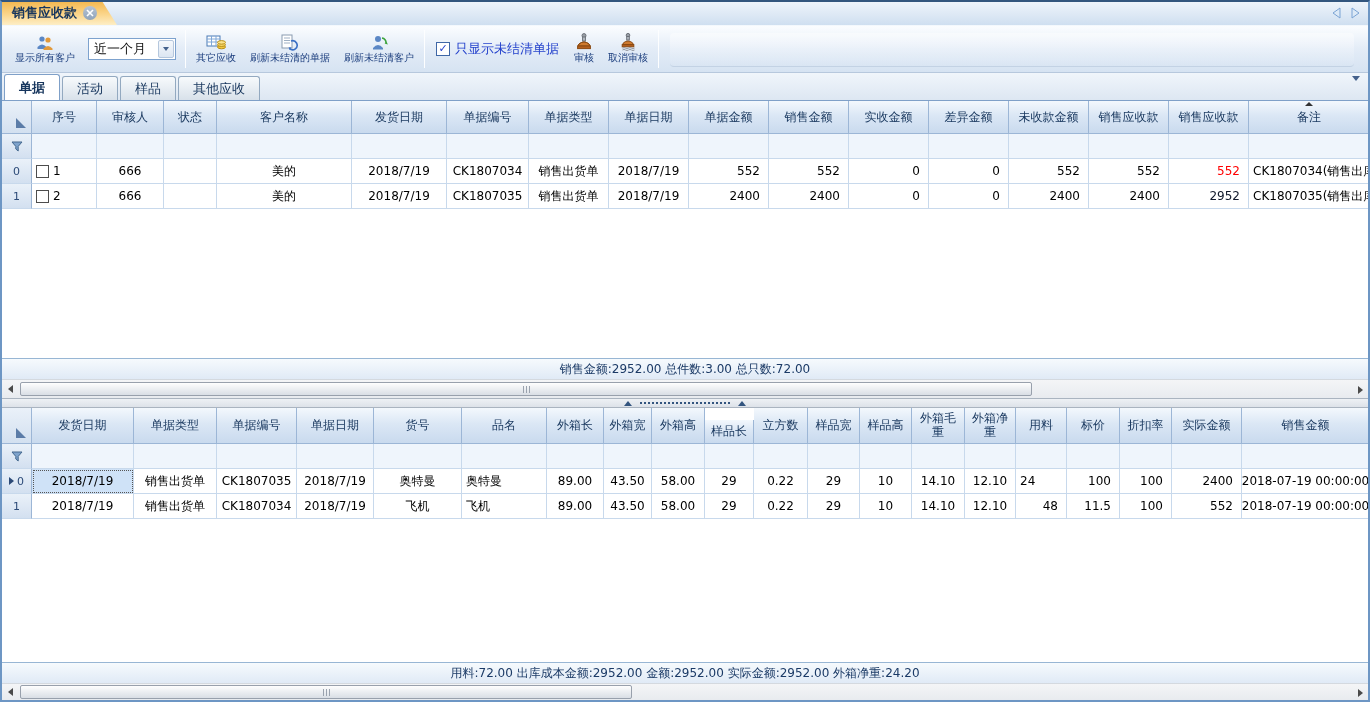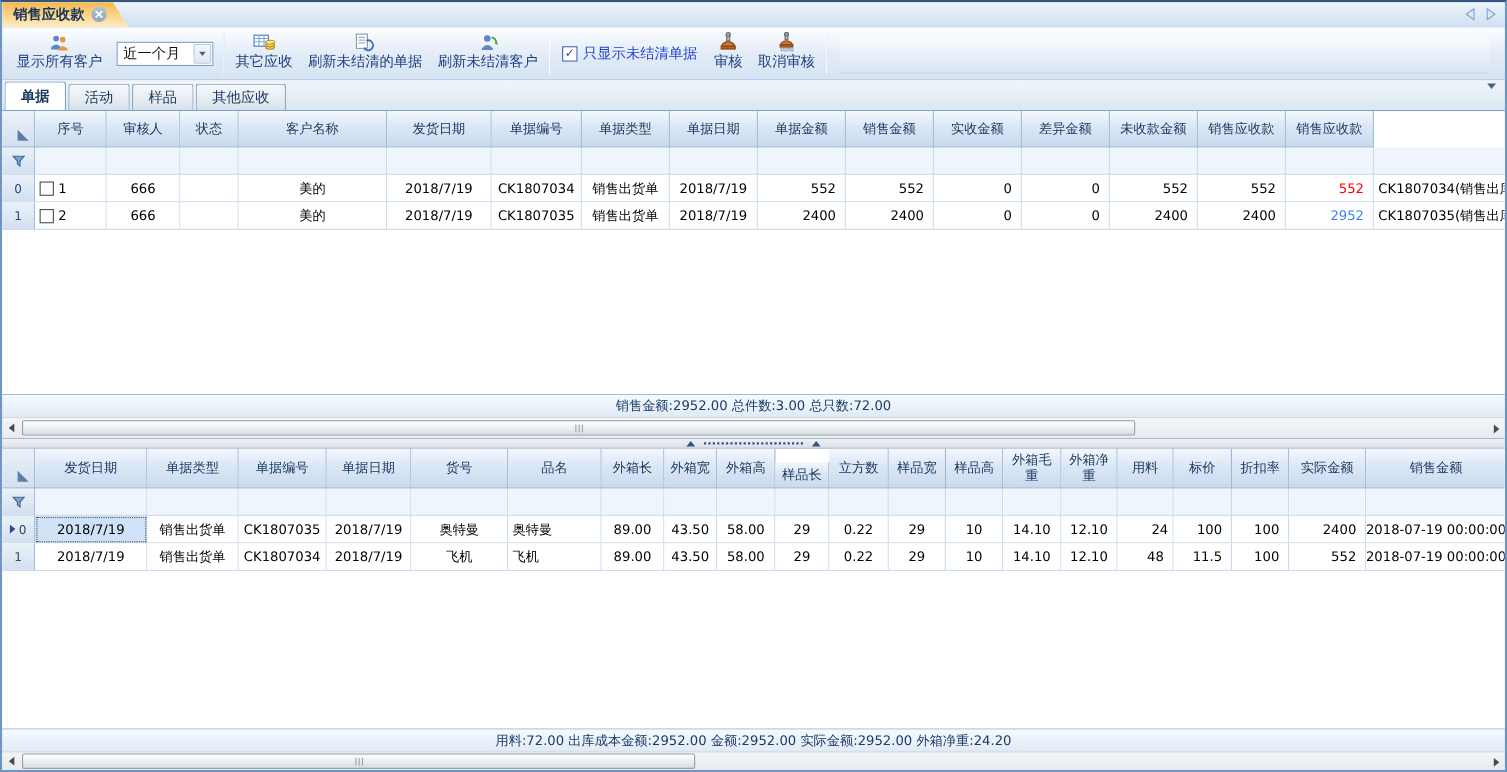--- a/index.html
+++ b/index.html
@@ -12,22 +12,22 @@
   .doc-tabbar{height:24px;flex:0 0 24px;background:linear-gradient(#eef4fb,#cfdff0);display:flex;align-items:flex-end;position:relative;border-bottom:1px solid #f3f8fd;}
   .doc-tab{height:24px;display:flex;align-items:center;gap:6px;padding:0 20px 0 10px;
     background:linear-gradient(#f3b64d,#fbd58a 55%,#fdeec6);
     clip-path:polygon(0 0,calc(100% - 15px) 0,100% 100%,0 100%);
     font-weight:bold;font-size:13px;color:#17365d;}
   .closeicon{width:14px;height:14px;border-radius:50%;background:linear-gradient(#b7c4d4,#8fa3ba);display:flex;align-items:center;justify-content:center;cursor:pointer;}
   .navarrows{position:absolute;right:8px;top:5px;display:flex;gap:10px;}
   
   .toolbar{height:47px;flex:0 0 47px;background:linear-gradient(#fbfdff,#e3ecf7 50%,#d6e3f2);
     border-bottom:1px solid #b7c8dd;display:flex;align-items:center;padding:1px 6px 2px 6px;}
-  .tbtn{height:44px;display:flex;flex-direction:column;align-items:center;justify-content:flex-start;
-    padding:2px 7px 1px 7px;font-size:13px;color:#1c3e7e;cursor:pointer;white-space:nowrap;}
+  .tbtn{height:44px;display:flex;flex-direction:column;align-items:center;justify-content:center;
+    padding:2px 7px 1px 7px;font-size:10px;color:#1c3e7e;cursor:pointer;white-space:nowrap;}
   .tbtn .ic{height:18px;display:flex;align-items:flex-end;}
   .sep{width:1px;height:38px;background:#b9c9dd;border-right:1px solid #fdfeff;margin:0 3px;}
   .combo{width:88px;height:22px;background:#fff;border:1px solid #7da2ce;display:flex;align-items:center;margin:0 6px;cursor:pointer;}
   .combo .val{flex:1;font-size:13px;color:#111;padding-left:5px;}
   .combo .cbtn{width:16px;height:18px;margin-right:1px;background:linear-gradient(#f5f8fc,#dce6f2);border:1px solid #b5c7dd;border-radius:2px;display:flex;align-items:center;justify-content:center;}
   .tri-down{width:0;height:0;border-left:4px solid transparent;border-right:4px solid transparent;border-top:5px solid #44618c;}
   .checkwrap{display:flex;align-items:center;gap:5px;padding:0 8px;cursor:pointer;}
   .cb{width:14px;height:14px;background:#fff;border:1px solid #3f67a6;display:flex;align-items:center;justify-content:center;font-size:11px;color:#2442cc;font-weight:bold;}
   .cblabel{font-size:13px;color:#2442cc;}
   .tb-filler{flex:1;height:34px;margin:4px 8px 2px 8px;border-bottom:1px solid #c3d2e4;border-radius:4px;background:linear-gradient(rgba(255,255,255,.45),rgba(255,255,255,0));}
@@ -243,20 +243,24 @@
         </div>
         <div class="gcell hcell" style="width: 80px; flex: 0 0 80px;">
           <span>未收款金额</span>
         </div>
         <div class="gcell hcell" style="width: 80px; flex: 0 0 80px;">
           <span>销售应收款</span>
         </div>
         <div class="gcell hcell" style="width: 80px; flex: 0 0 80px;">
           <span>销售应收款</span>
         </div>
+        <div class="gcell hcell" style="width: 121px; flex: 1 0 121px;">
+          <span>备注</span>
+          <span class="sortmark"></span>
+        </div>
       </div>
       <div class="grow" style="height: 25px;">
         <div class="rowhead">
           <svg width="12" height="11" viewBox="0 0 12 11">
             <path d="M1 1 H11 L7.2 5.4 V10 L4.8 8 V5.4 Z" fill="#7ea3cc" stroke="#44698f"></path>
           </svg>
         </div>
         <div class="gcell fcell" style="width: 65px; flex: 0 0 65px;"></div>
         <div class="gcell fcell" style="width: 67px; flex: 0 0 67px;"></div>
         <div class="gcell fcell" style="width: 53px; flex: 0 0 53px;"></div>
@@ -369,21 +373,21 @@
         <div class="gcell" style="width: 80px; flex: 0 0 80px; justify-content: flex-end; padding-right: 8px;">
           <span>0</span>
         </div>
         <div class="gcell" style="width: 80px; flex: 0 0 80px; justify-content: flex-end; padding-right: 8px;">
           <span>2400</span>
         </div>
         <div class="gcell" style="width: 80px; flex: 0 0 80px; justify-content: flex-end; padding-right: 8px;">
           <span>2400</span>
         </div>
         <div class="gcell" style="width: 80px; flex: 0 0 80px; justify-content: flex-end; padding-right: 8px;">
-          <span style="color: #3b82f6;">2952</span>
+          <span style="color: #0f172a;">2952</span>
         </div>
         <div class="gcell" style="width: 121px; flex: 1 0 121px; justify-content: flex-start;">
           <span>CK1807035(销售出库)</span>
         </div>
       </div>
       <div class="filler" style="height: 400px;"></div>
     </div>
   <div class="statusbar">
     <span>销售金额:2952.00  总件数:3.00  总只数:72.00</span>
   </div>
@@ -543,21 +547,21 @@
         </div>
         <div class="gcell" style="width: 52px; flex: 0 0 52px; justify-content: center;">
           <span>10</span>
         </div>
         <div class="gcell" style="width: 53px; flex: 0 0 53px; justify-content: center;">
           <span>14.10</span>
         </div>
         <div class="gcell" style="width: 51px; flex: 0 0 51px; justify-content: center;">
           <span>12.10</span>
         </div>
-        <div class="gcell" style="width: 51px; flex: 0 0 51px; justify-content: flex-end; padding-right: 4px;">
+        <div class="gcell" style="width: 51px; flex: 0 0 51px; justify-content: flex-start; padding-right: 4px;">
           <span>24</span>
         </div>
         <div class="gcell" style="width: 53px; flex: 0 0 53px; justify-content: flex-end; padding-right: 8px;">
           <span>100</span>
         </div>
         <div class="gcell" style="width: 52px; flex: 0 0 52px; justify-content: flex-end; padding-right: 8px;">
           <span>100</span>
         </div>
         <div class="gcell" style="width: 70px; flex: 0 0 70px; justify-content: flex-end; padding-right: 8px;">
           <span>2400</span>

